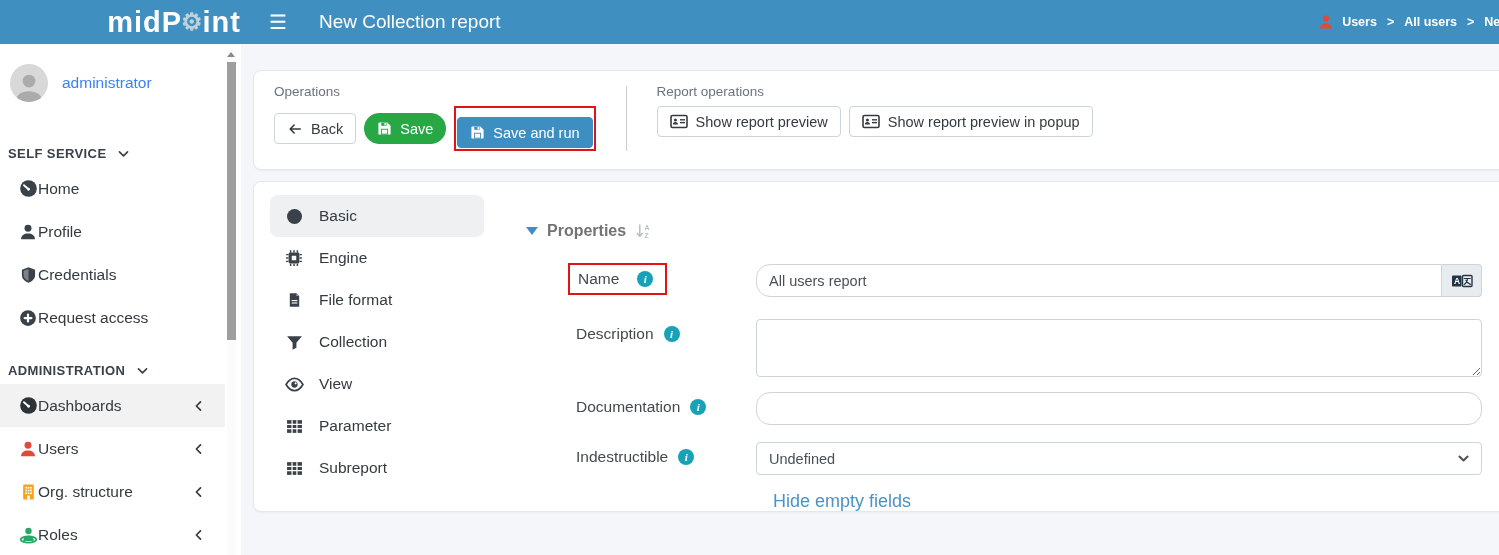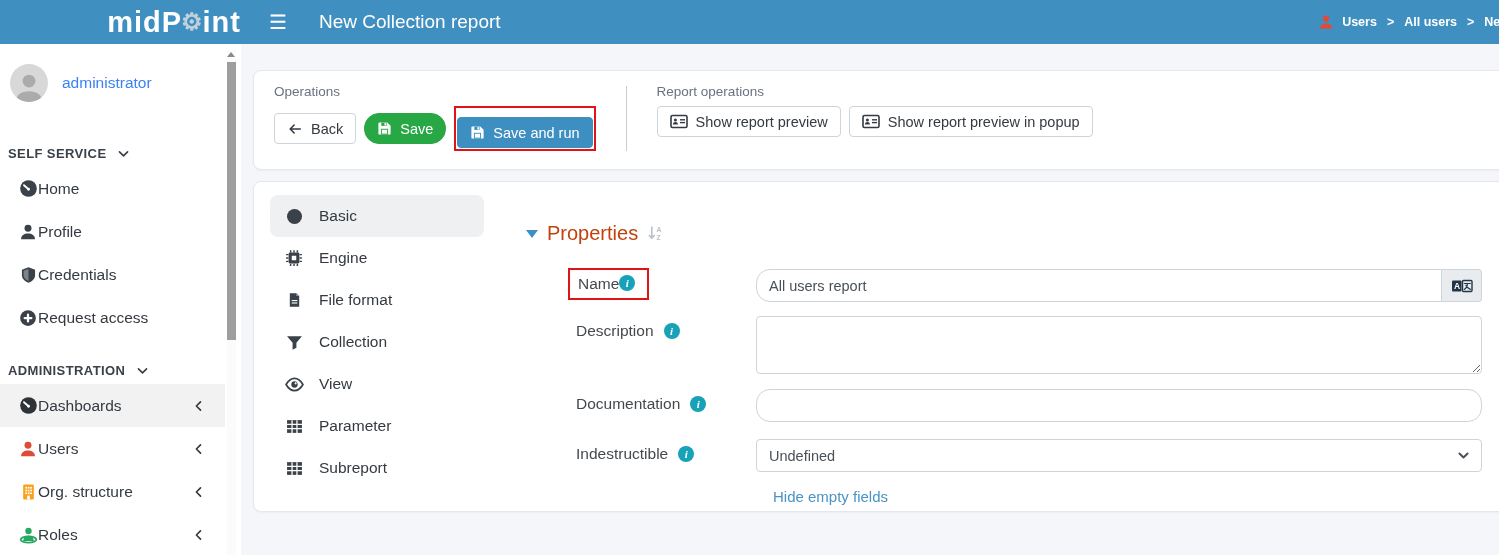--- a/index.html
+++ b/index.html
@@ -51,42 +51,42 @@
   
   .main-card { display:flex; height:331px; overflow:hidden; }
   .tab-col { width:240px; flex:none; padding:13px 10px 13px 16px; }
   .tab-item { height:42px; display:flex; align-items:center; gap:15px; padding:0 14px; border-radius:8px; font-size:15.5px; cursor:pointer; color:#343a40; }
   .tab-item.active { background:#eef0f2; }
   .dot-icon { width:15px; height:15px; border-radius:50%; background:#3a4149; }
 
   .form-col { flex:1; padding:40px 26px 0 32px; }
   .prop-header { display:flex; align-items:center; gap:9px; }
   .caret-down { width:0; height:0; border-left:6px solid transparent; border-right:6px solid transparent; border-top:8px solid #3d8ec6; cursor:pointer; }
-  .prop-title { color:#c2410c; font-size:20px; font-weight:400; cursor:pointer; }
+  .prop-title { color:#737373; font-size:16px; font-weight:700; cursor:pointer; }
   .sort-icon { display:inline-flex; align-items:center; color:#b9c0c7; cursor:pointer; }
 
   .rows { margin-top:24px; }
   .frow { display:flex; margin-bottom:12px; }
   .lbl-cell { width:180px; flex:none; margin-left:50px; padding-top:6px; }
   .lbl-inner { display:inline-flex; align-items:center; gap:10px; }
   .lbl-text { font-size:15.5px; color:#45494d; }
-  .red-box { border:2px solid #e01414; padding:5px 12px 5px 8px; margin:-7px 0 4px -8px; display:inline-flex; align-items:flex-start; gap:0; }
+  .red-box { border:2px solid #e01414; padding:5px 12px 5px 8px; margin:-7px 0 12px -8px; display:inline-flex; align-items:center; gap:18px; }
   .info-ic { width:16px; height:16px; border-radius:50%; background:#17a2b8; color:#fff; font-size:11px; font-weight:700; display:inline-flex; align-items:center; justify-content:center; font-family:"Liberation Serif", serif; font-style:italic; }
   .fld-cell { flex:1; }
   .tinput { width:100%; height:33px; border:1px solid #ced4da; border-radius:14px; padding:0 12px; font-size:14.5px; color:#495057; font-family:inherit; outline:none; background:#fff; }
   .tarea { width:100%; height:58px; border:1px solid #ced4da; border-radius:4px; padding:6px 12px; font-size:14.5px; color:#495057; font-family:inherit; outline:none; resize:both; }
   .input-group { display:flex; width:100%; }
   .input-group .tinput { border-top-right-radius:0; border-bottom-right-radius:0; }
   .ig-append { width:40px; flex:none; background:#e9ecef; border:1px solid #ced4da; border-left:0; border-radius:0 4px 4px 0; display:flex; align-items:center; justify-content:center; cursor:pointer; }
   .sel-wrap { position:relative; width:100%; }
   .tselect { width:100%; height:33px; border:1px solid #ced4da; border-radius:4px; padding:0 12px; font-size:14.5px; color:#495057; font-family:inherit; background:#fff; appearance:none; -webkit-appearance:none; outline:none; cursor:pointer; }
   .sel-chev { position:absolute; right:12px; top:10px; pointer-events:none; color:#495057; display:flex; }
   .row-desc { margin-bottom:12px; }
   .row-doc { margin-bottom:17px; }
-  .hide-link { display:inline-block; margin-left:247px; margin-top:4px; color:#4a93c6; font-size:15px; cursor:pointer; text-decoration:none; }
+  .hide-link { display:inline-block; margin-left:247px; margin-top:4px; color:#4a93c6; font-size:18px; cursor:pointer; text-decoration:none; }
 </style>
 </head>
 <body>
 
 <div class="topbar">
   <div class="logo">
       <span>midP</span>
       <span class="gear">⚙</span>
       <span>int</span>
     </div>

